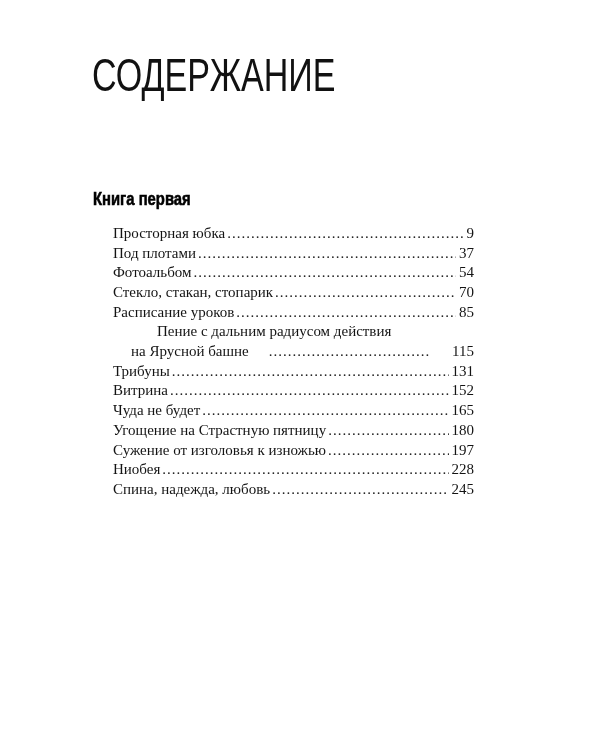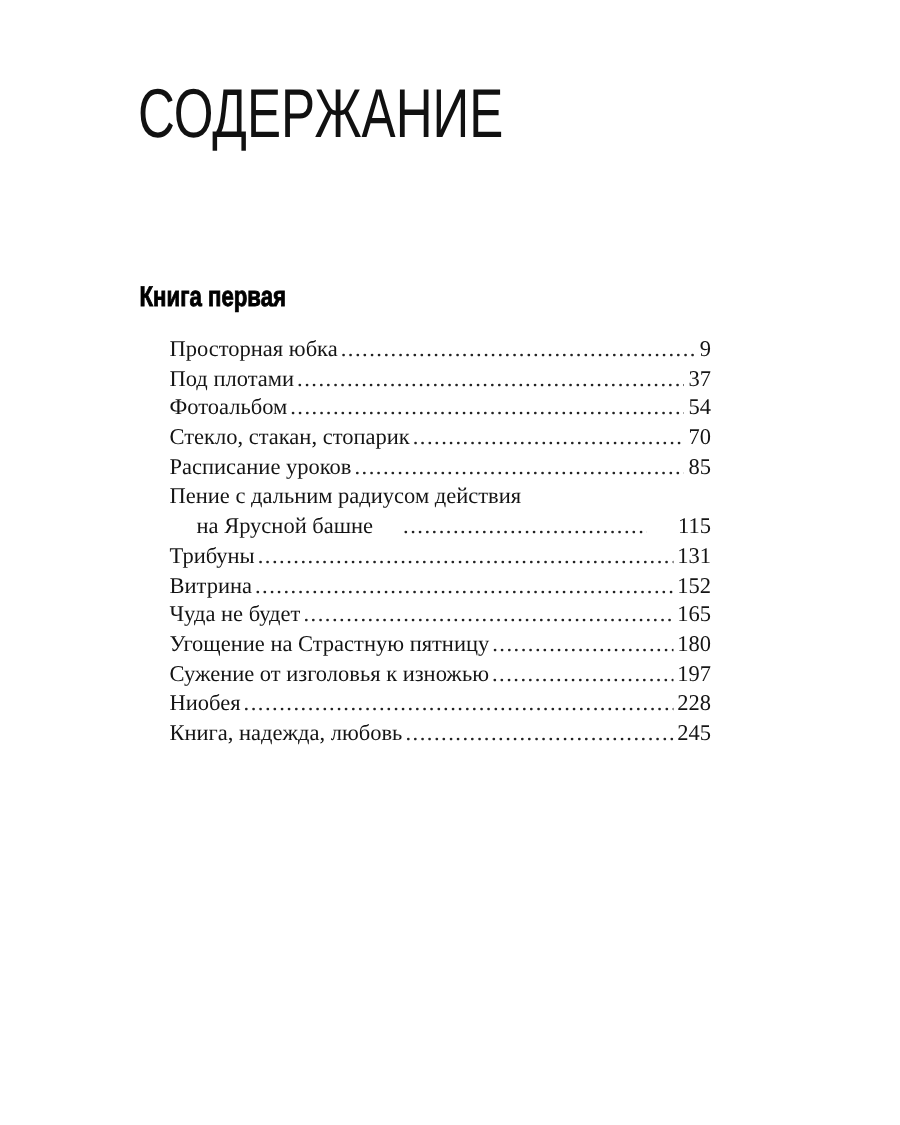--- a/index.html
+++ b/index.html
@@ -50,21 +50,21 @@
       margin: 0;
       padding: 0;
       list-style: none;
       font-family: "Liberation Serif", serif;
       font-size: 15px;
       line-height: 19.7px;
       color: #141414;
     }
     .toc-entry {
       display: flex;
-      align-items: center;
+      align-items: flex-end;
       white-space: nowrap;
       height: 19.7px;
     }
     .toc-title {
       flex: 0 0 auto;
       padding-right: 2px;
     }
     .toc-leader {
       flex: 1 1 auto;
       overflow: hidden;
@@ -77,20 +77,21 @@
     }
     .toc-page {
       flex: 0 0 auto;
       padding-left: 3px;
       text-align: right;
     }
     .toc-first-line {
       display: block;
       height: 19.7px;
       white-space: nowrap;
+      margin-left: 44px;
     }
     .toc-entry-wrapped {
       display: block;
     }
     .toc-entry-wrapped .toc-entry {
       padding-left: 18px;
       gap: 18px;
     }
   </style>
 </head>
@@ -158,17 +159,17 @@
     <span class="toc-title">Сужение от изголовья к изножью</span>
     <span class="toc-leader"></span>
     <span class="toc-page">197</span>
   </li>
   <li class="toc-entry">
     <span class="toc-title">Ниобея</span>
     <span class="toc-leader"></span>
     <span class="toc-page">228</span>
   </li>
   <li class="toc-entry">
-    <span class="toc-title">Книга, надежда, любовь</span>
+    <span class="toc-title">Спина, надежда, любовь</span>
     <span class="toc-leader"></span>
     <span class="toc-page">245</span>
   </li>
 </ul>
 
 </body></html>

